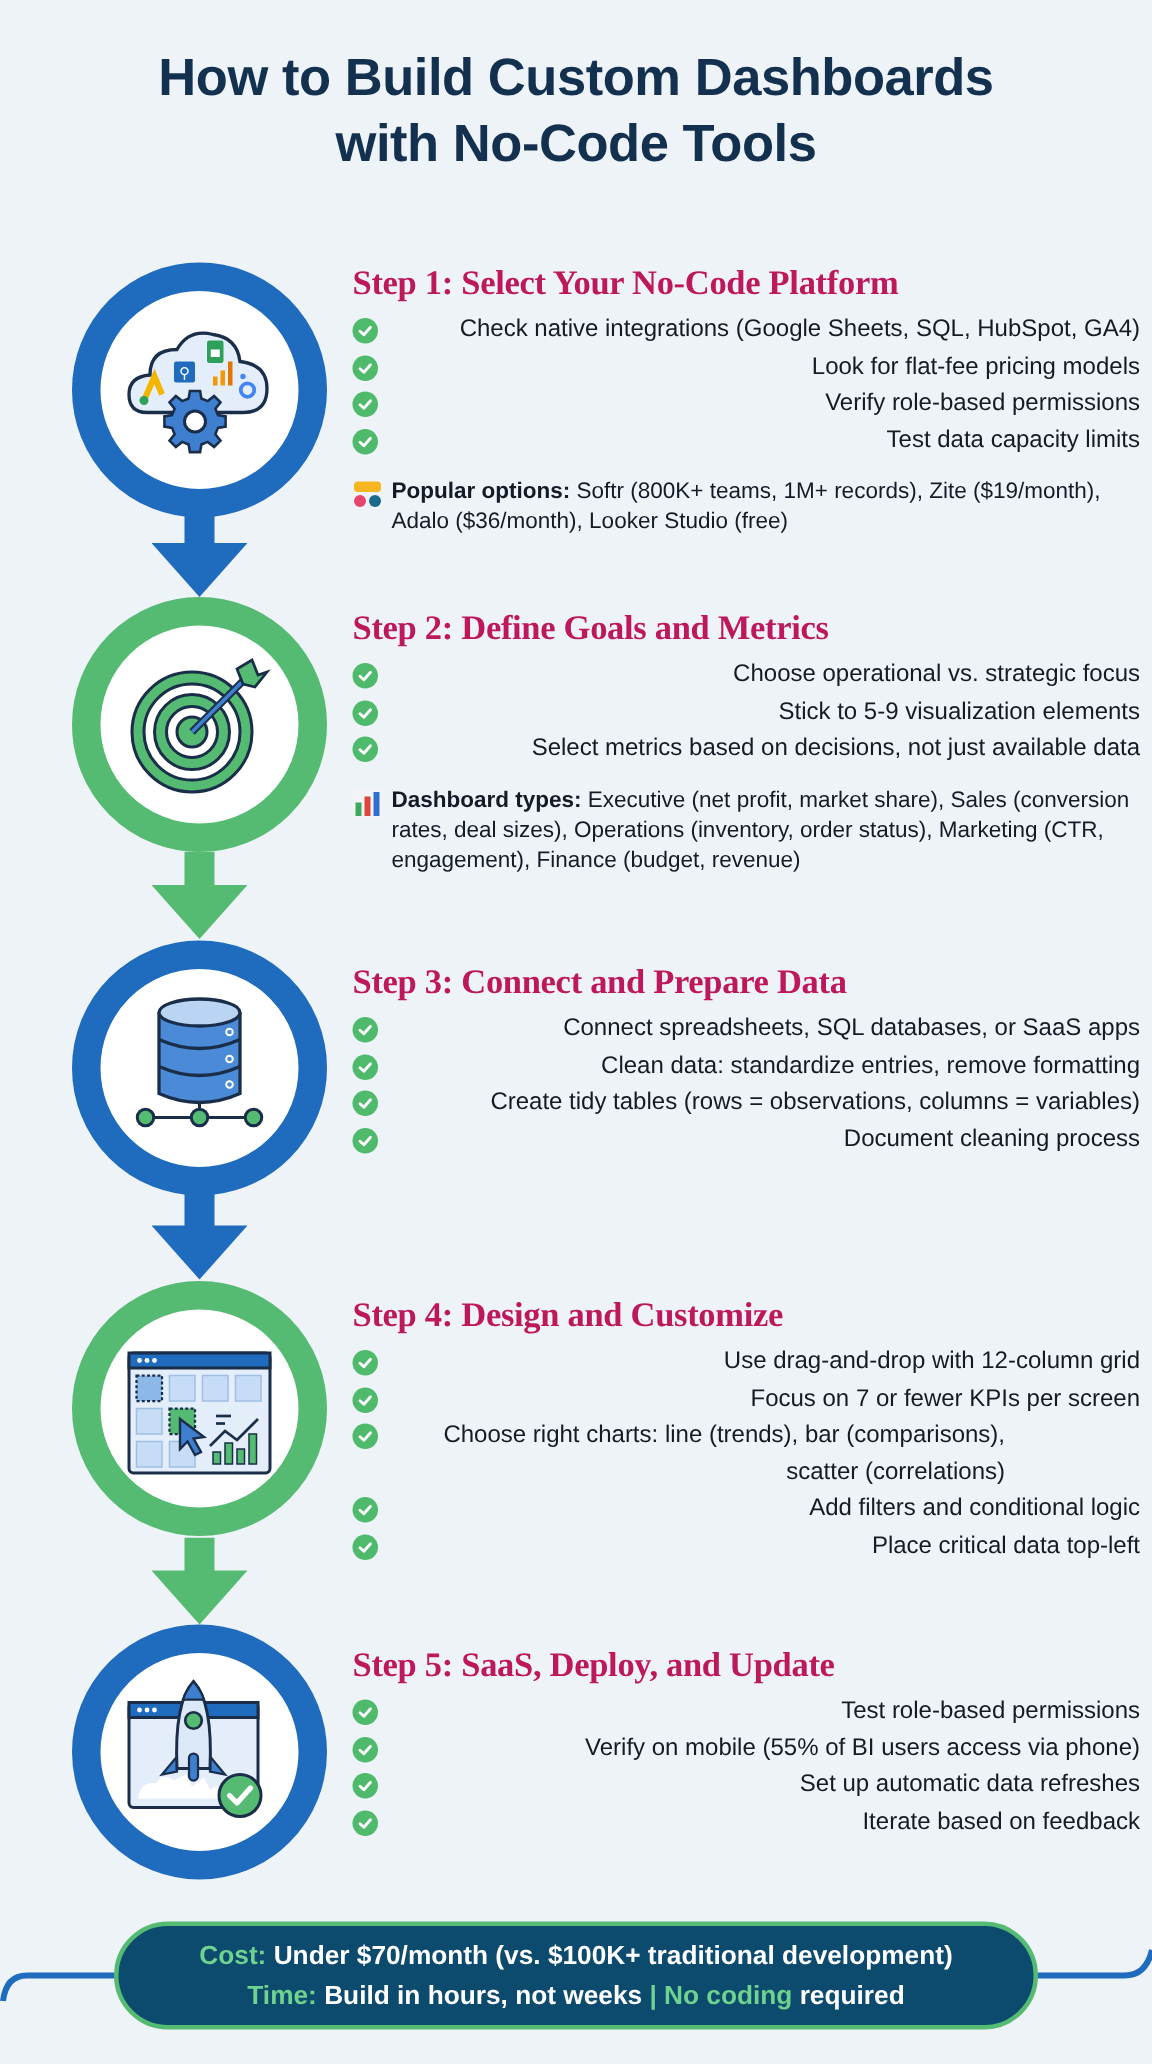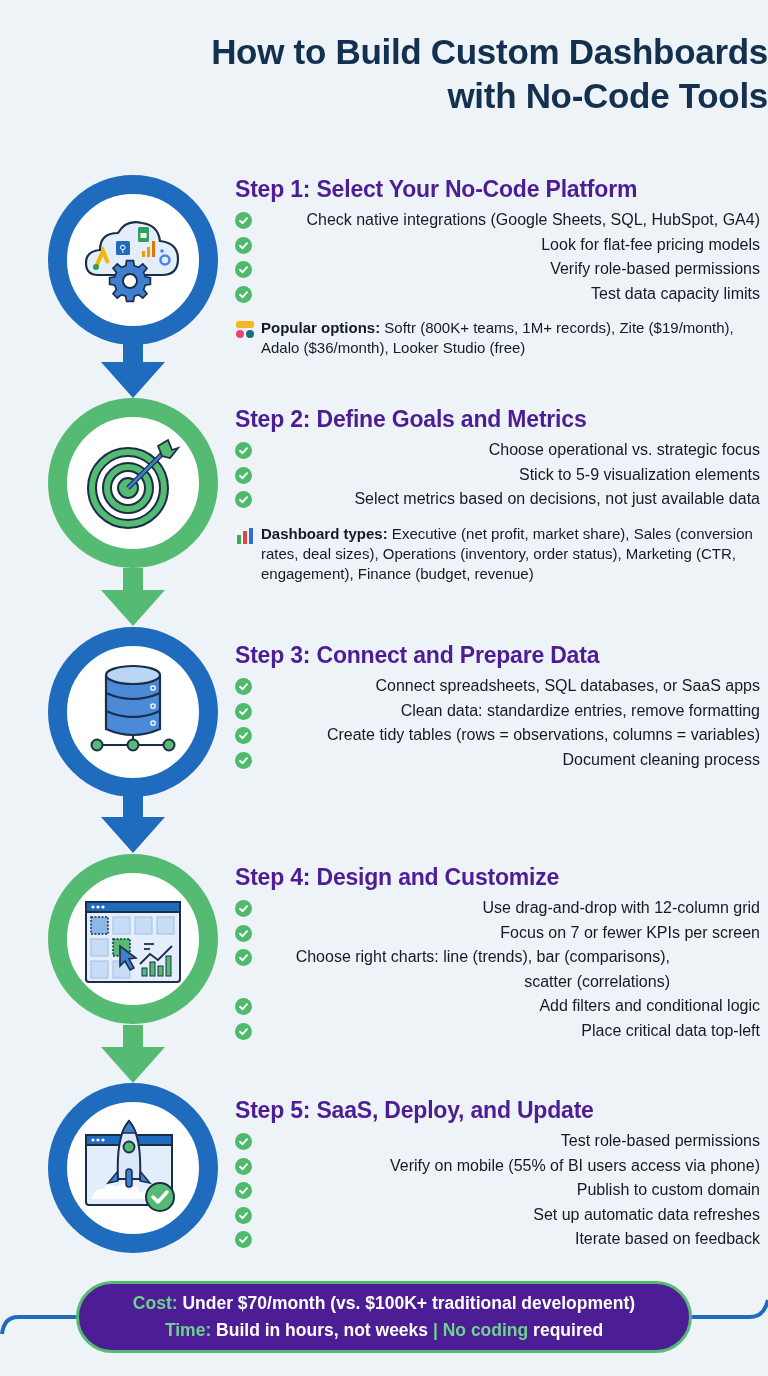--- a/index.html
+++ b/index.html
@@ -6,51 +6,51 @@
   html, body { width: 768px; height: 1376px; }
   body {
     background: #eef3f8;
     font-family: "Liberation Sans", "DejaVu Sans", sans-serif;
     color: #141a26;
     position: relative;
     overflow: hidden;
   }
   .title {
     position: absolute; left: 0; top: 30px; width: 768px;
-    text-align: right; font-weight: bold; font-size: 35px; line-height: 44px;
+    text-align: center; font-weight: bold; font-size: 35px; line-height: 44px;
     color: #13304f; letter-spacing: -0.3px;
   }
   .node {
     position: absolute; left: 48px; width: 170px; height: 170px; border-radius: 50%;
     border: 19px solid #1f6bbd; background: #fff;
     display: flex; align-items: center; justify-content: center;
   }
   .node.green { border-color: #55bb72; }
   .node svg { width: 110px; height: 110px; }
   .arrow { position: absolute; left: 101px; width: 64px; }
   .arrow svg { width: 64px; display: block; }
   .step { position: absolute; left: 235px; width: 525px; }
   .step-title {
-    font-weight: bold; font-size: 23px; color: #4c1d95; line-height: 30px;
-    margin-bottom: 4px; letter-spacing: -0.2px;
+    font-weight: bold; font-size: 23px; color: #be185d; line-height: 30px;
+    margin-bottom: 4px; letter-spacing: -0.2px; font-family: Liberation Serif, serif;
   }
   .bullet {
     position: relative; padding-left: 26px; font-size: 16px; line-height: 24.5px; color: #151a24; text-align: right;
   }
   .check {
     position: absolute; left: 0; top: 4px; width: 17px; height: 17px; border-radius: 50%;
     background: #4fba6b;
   }
   .check svg { width: 17px; height: 17px; display: block; }
   .note { position: relative; padding-left: 26px; font-size: 15px; line-height: 20px; margin-top: 12px; }
   .note b { font-weight: bold; }
   .note-icon { position: absolute; left: 0; top: 2px; width: 20px; height: 20px; }
   .footer {
     position: absolute; left: 76px; top: 1281px; width: 616px; height: 72px;
-    border-radius: 36px; background: #4c1d95; border: 3px solid #55bb72;
+    border-radius: 36px; background: #0c4a6e; border: 3px solid #55bb72;
     text-align: center; color: #fff; font-size: 17.5px; line-height: 27px; padding-top: 6px;
     font-weight: bold;
   }
   .footer .hl { color: #6fd28f; }
 </style>
 </head>
 <body>
 
 <div class="title">
   <div>How to Build Custom Dashboards</div>
@@ -299,25 +299,20 @@
       </span><span>Test role-based permissions</span></div>
   <div class="bullet"><span class="check">
         <svg viewBox="0 0 17 17">
           <polyline points="5,8.8 7.6,11.2 12,6.2" fill="none" stroke="#fff" stroke-width="1.9" stroke-linecap="round" stroke-linejoin="round"></polyline>
         </svg>
       </span><span>Verify on mobile (55% of BI users access via phone)</span></div>
   <div class="bullet"><span class="check">
         <svg viewBox="0 0 17 17">
           <polyline points="5,8.8 7.6,11.2 12,6.2" fill="none" stroke="#fff" stroke-width="1.9" stroke-linecap="round" stroke-linejoin="round"></polyline>
         </svg>
-      </span><span>Publish to custom domain</span></div>
-  <div class="bullet"><span class="check">
-        <svg viewBox="0 0 17 17">
-          <polyline points="5,8.8 7.6,11.2 12,6.2" fill="none" stroke="#fff" stroke-width="1.9" stroke-linecap="round" stroke-linejoin="round"></polyline>
-        </svg>
       </span><span>Set up automatic data refreshes</span></div>
   <div class="bullet"><span class="check">
         <svg viewBox="0 0 17 17">
           <polyline points="5,8.8 7.6,11.2 12,6.2" fill="none" stroke="#fff" stroke-width="1.9" stroke-linecap="round" stroke-linejoin="round"></polyline>
         </svg>
       </span><span>Iterate based on feedback</span></div>
 </div>
 
 <svg style="position:absolute;left:0;top:1300px;width:80px;height:40px;" viewBox="0 0 80 40">
   <path d="M80 17 L18 17 Q4 17 2 34" fill="none" stroke="#1f6bbd" stroke-width="4"></path>

